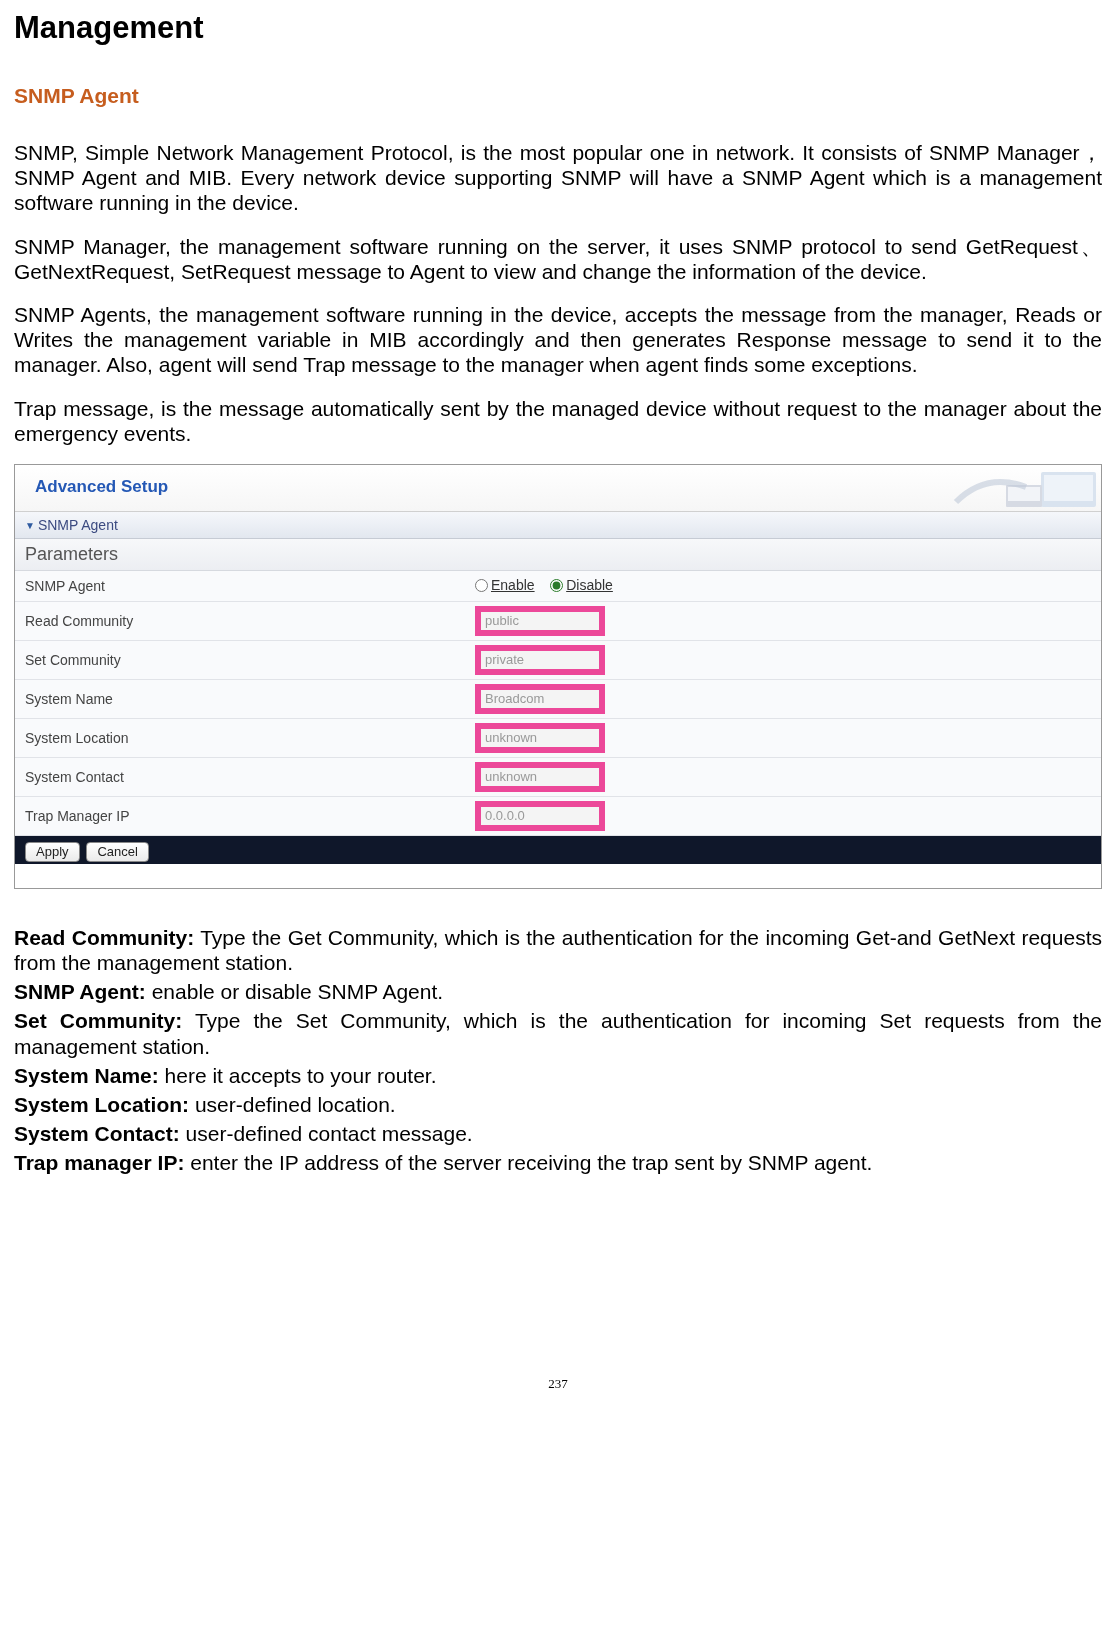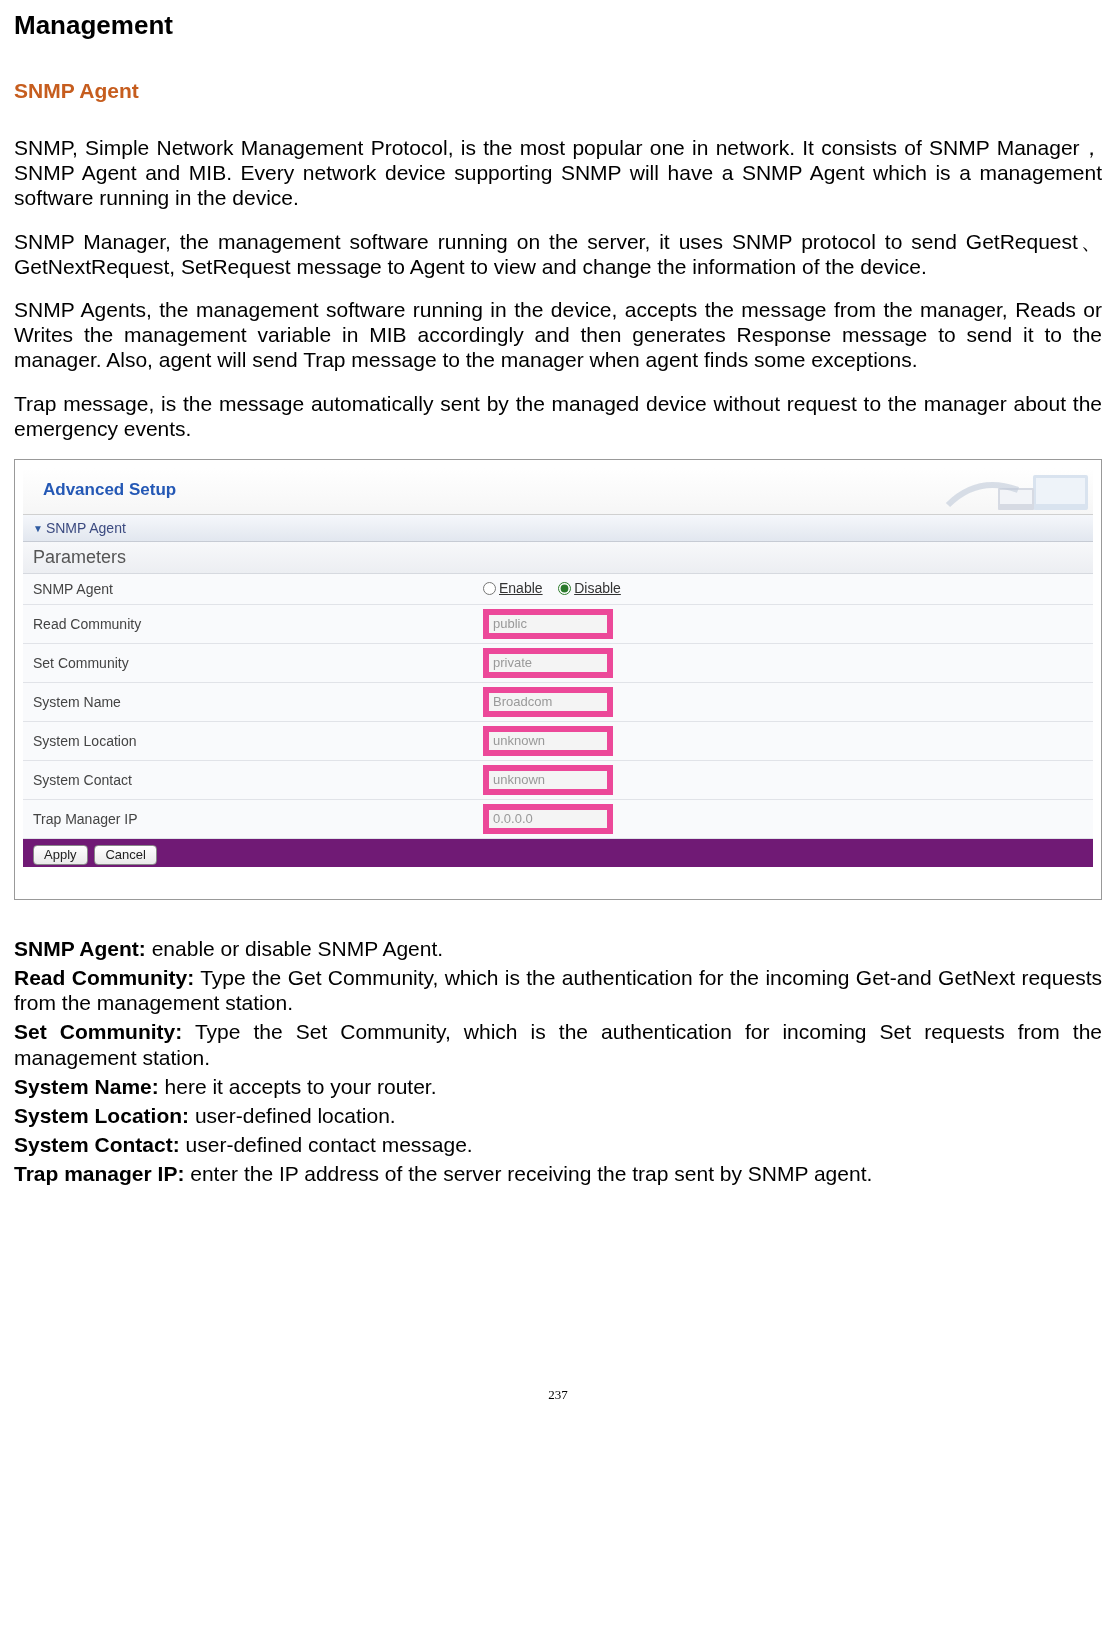--- a/index.html
+++ b/index.html
@@ -5,39 +5,39 @@
     body {
       font-family: Arial, Helvetica, sans-serif;
       margin: 0;
       padding: 10px 14px;
       background: #fff;
       width: 1088px;
       font-size: 21px;
       color: #000;
     }
     .page-title {
-      font-size: 26px;
+      font-size: 31px;
       font-weight: bold;
       margin: 0 0 38px 0;
     }
     .section-title {
       color: #c65d1e;
       font-size: 21px;
       font-weight: bold;
       margin-bottom: 32px;
     }
     .body-text {
       text-align: justify;
       margin-bottom: 18px;
       line-height: 1.2;
     }
     .screenshot-outer {
       border: 1px solid #999;
       margin: 18px 0 36px 0;
-      padding: 8px;
+      padding: 0;
     }
     .screenshot-inner {
       background: #fff;
       font-family: Arial, sans-serif;
       font-size: 14px;
       padding-bottom: 24px;
     }
     .adv-header {
       position: relative;
       height: 46px;
@@ -94,21 +94,21 @@
     .radio-lbl input { margin: 0 3px 0 0; accent-color:#2b7a2b; }
     .txtinput {
       font-size: 13px;
       color: #999;
       background: #f4f4f4;
       border: 6px solid #ec4899;
       padding: 1px 4px;
       width: 110px;
       height: 16px;
     }
-    .btn-row { padding: 6px 10px 2px 10px; background:#701a75; }
+    .btn-row { padding: 6px 10px 2px 10px; background:#0f172a; }
     .ui-btn {
       font-size: 13px;
       background: linear-gradient(#fff,#eaeaea);
       border: 1px solid #888;
       border-radius: 4px;
       padding: 1px 10px 2px 10px;
       margin-right: 3px;
       color:#222;
       cursor: pointer;
     }
@@ -189,22 +189,22 @@
     </tbody>
       </table>
     <div class="btn-row">
       <button class="ui-btn">Apply</button>
       <button class="ui-btn">Cancel</button>
     </div>
   </div>
 </div>
 
 <div class="def-list">
+  <p><b>Read Community:</b><span> Type the Get Community, which is the authentication for the incoming Get-and GetNext requests from the management station.</span></p>
   <p><b>SNMP Agent:</b><span> enable or disable SNMP Agent.</span></p>
-  <p><b>Read Community:</b><span> Type the Get Community, which is the authentication for the incoming Get-and GetNext requests from the management station.</span></p>
   <p><b>Set Community:</b><span> Type the Set Community, which is the authentication for incoming Set requests from the management station.</span></p>
   <p><b>System Name:</b><span> here it accepts to your router.</span></p>
   <p><b>System Location:</b><span> user-defined location.</span></p>
   <p><b>System Contact:</b><span> user-defined contact message.</span></p>
   <p><b>Trap manager IP:</b><span> enter the IP address of the server receiving the trap sent by SNMP agent.</span></p>
 </div>
 
 <div class="page-num">237</div>
 
 </body></html>

